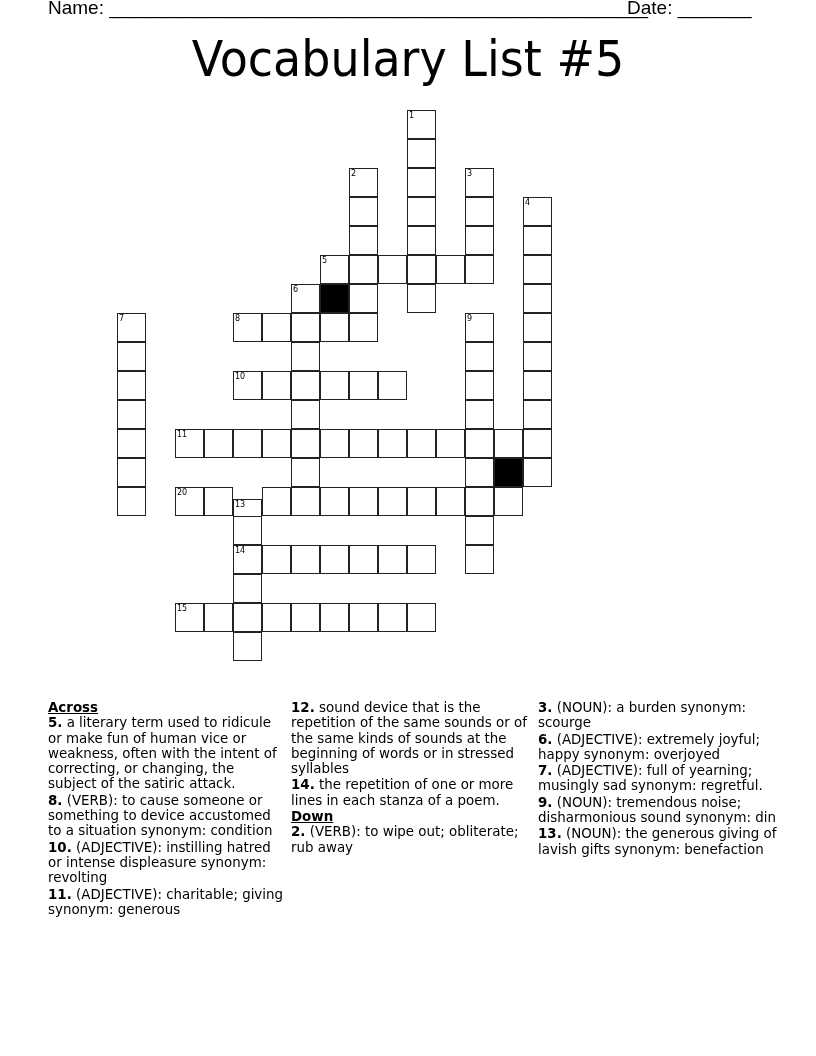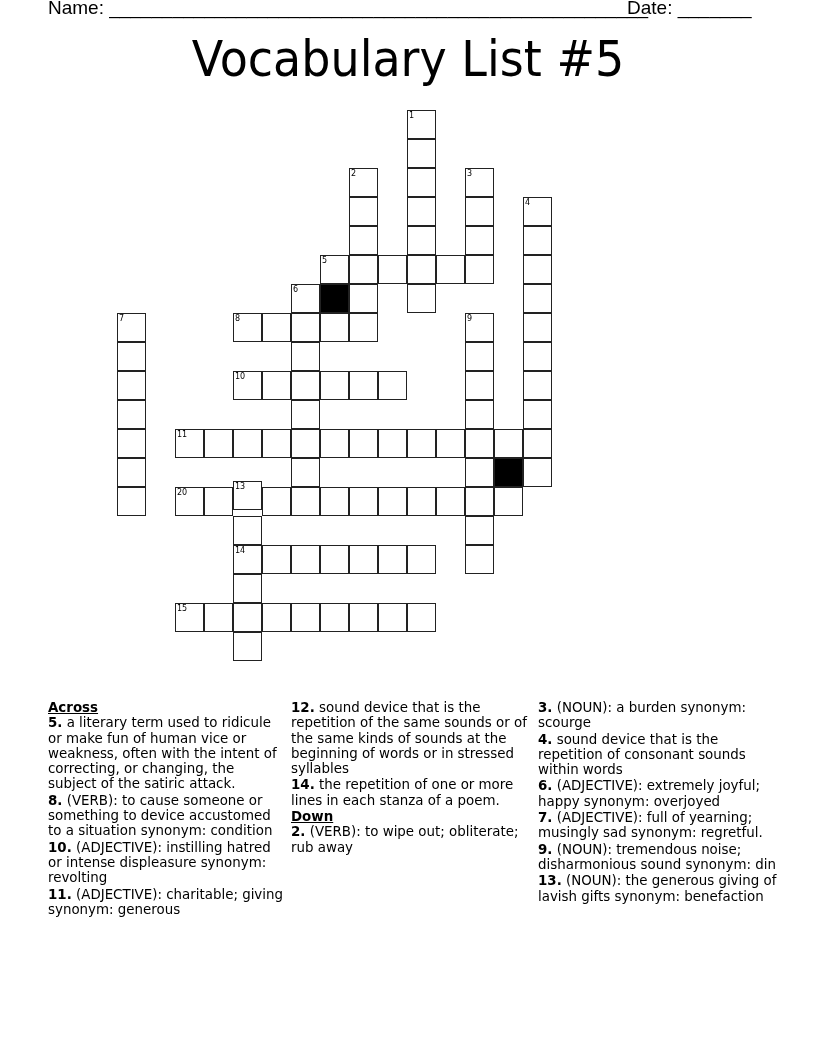--- a/index.html
+++ b/index.html
@@ -117,21 +117,21 @@
     <div class="cell" style="left: 320px; top: 429px;"></div>
     <div class="cell" style="left: 349px; top: 429px;"></div>
     <div class="cell" style="left: 378px; top: 429px;"></div>
     <div class="cell" style="left: 407px; top: 429px;"></div>
     <div class="cell" style="left: 436px; top: 429px;"></div>
     <div class="cell" style="left: 494px; top: 429px;"></div>
     <div class="cell" style="left: 175px; top: 487px;">
       <span class="num">20</span>
     </div>
     <div class="cell" style="left: 204px; top: 487px;"></div>
-    <div class="cell" style="left: 233px; top: 481px; padding-left: 21px;">
+    <div class="cell" style="left: 233px; top: 499px; padding-left: 21px;">
       <span class="num">13</span>
     </div>
     <div class="cell" style="left: 262px; top: 487px;"></div>
     <div class="cell" style="left: 291px; top: 487px;"></div>
     <div class="cell" style="left: 320px; top: 487px;"></div>
     <div class="cell" style="left: 349px; top: 487px;"></div>
     <div class="cell" style="left: 378px; top: 487px;"></div>
     <div class="cell" style="left: 407px; top: 487px;"></div>
     <div class="cell" style="left: 436px; top: 487px;"></div>
     <div class="cell" style="left: 494px; top: 487px;"></div>
@@ -172,18 +172,17 @@
 
 <div class="clues col2">
   <div class="clue"><b>12.</b><span> sound device that is the repetition of the same sounds or of the same kinds of sounds at the beginning of words or in stressed syllables</span></div>
   <div class="clue"><b>14.</b><span> the repetition of one or more lines in each stanza of a poem.</span></div>
   <div class="heading">Down</div>
   <div class="clue"><b>2.</b><span> (VERB): to wipe out; obliterate; rub away</span></div>
 </div>
 
 <div class="clues col3">
   <div class="clue"><b>3.</b><span> (NOUN): a burden synonym: scourge</span></div>
-  <div class="clue"><b>4.</b><span> sound device that is the repetition of consonant sounds within words</span></div>
   <div class="clue"><b>6.</b><span> (ADJECTIVE): extremely joyful; happy synonym: overjoyed</span></div>
   <div class="clue"><b>7.</b><span> (ADJECTIVE): full of yearning; musingly sad synonym: regretful.</span></div>
   <div class="clue"><b>9.</b><span> (NOUN): tremendous noise; disharmonious sound synonym: din</span></div>
   <div class="clue"><b>13.</b><span> (NOUN): the generous giving of lavish gifts synonym: benefaction</span></div>
 </div>
 
 </body></html>

